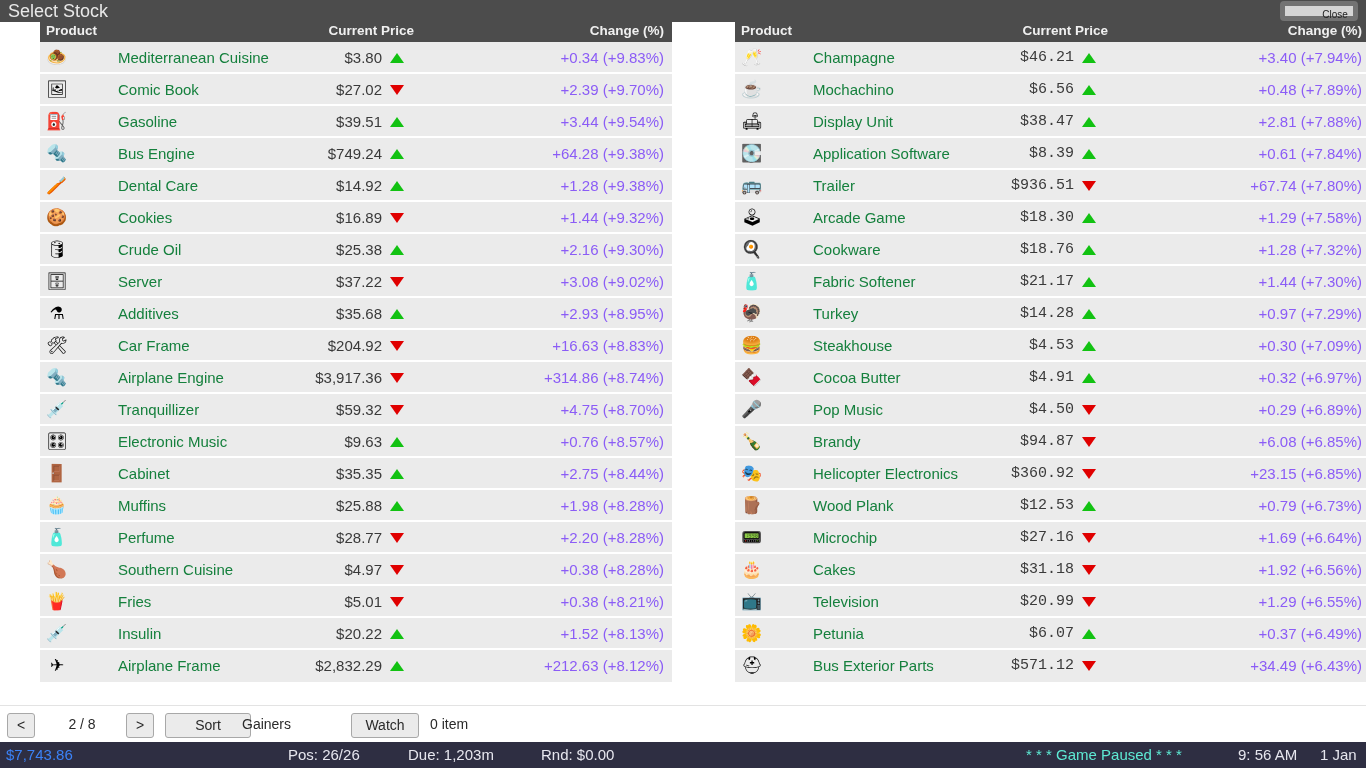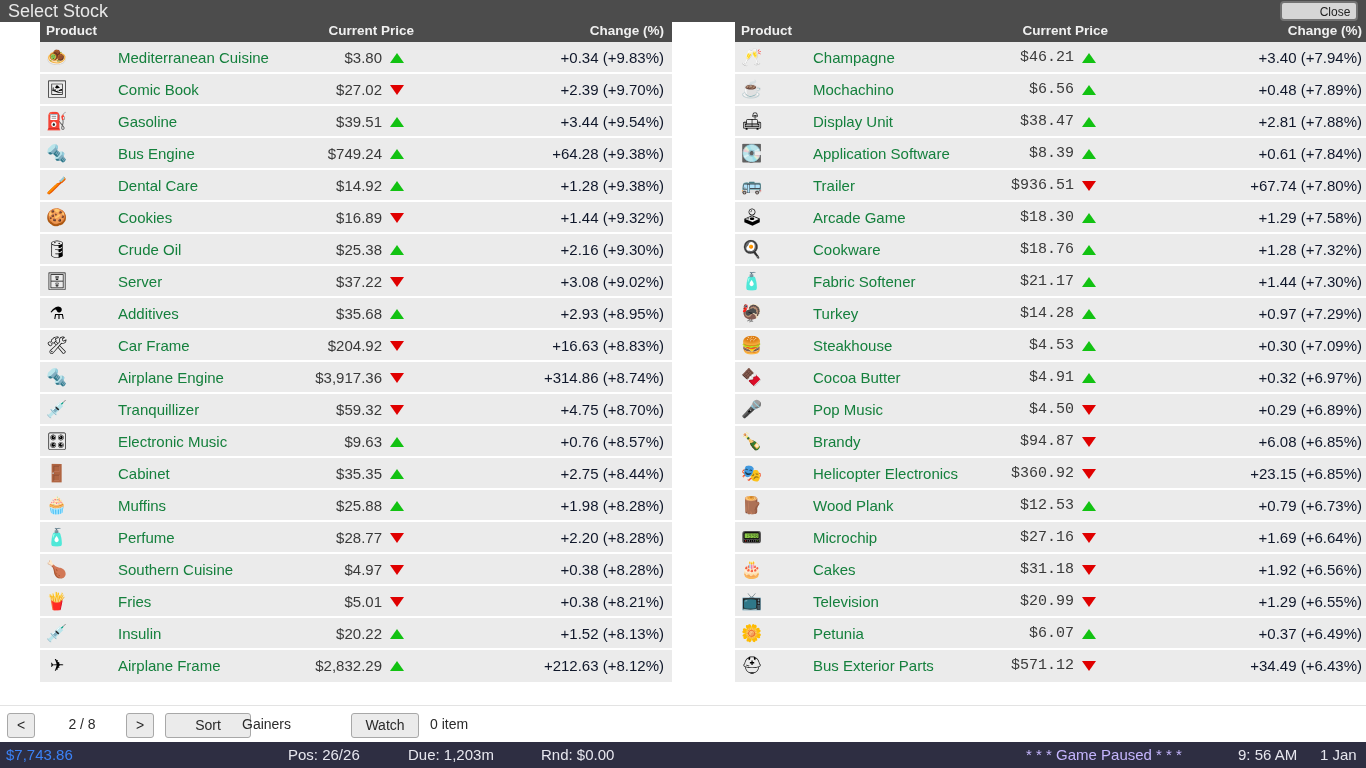--- a/index.html
+++ b/index.html
@@ -37,24 +37,24 @@
     line-height: 18px;
     white-space: nowrap;
   }
   .close-button {
     position: absolute;
     right: 8px;
     top: 1px;
     width: 78px;
     height: 20px;
     background: #d6d6d6;
-    border: 2px solid #737373;
+    border: 5px solid #737373;
     border-radius: 4px;
     color: #222222;
-    font-size: 12px;
+    font-size: 10px;
     line-height: 18px;
     text-align: center;
     cursor: pointer;
     padding-left: 32px;
   }
 
   
   .panel {
     position: absolute;
     top: 22px;
@@ -158,21 +158,21 @@
     border-right: 7px solid transparent;
     border-top: 10px solid #e00000;
   }
 
   .row-change {
     position: absolute;
     top: 5px;
     width: 230px;
     font-size: 15px;
     line-height: 22px;
-    color: #0f172a;
+    color: #8b5cf6;
     text-align: right;
     white-space: nowrap;
   }
   .panel-left  .row-change { right: 8px; }
   .panel-right .row-change { right: 4px; }
 
   
   .toolbar {
     position: absolute;
     left: 0;
@@ -227,21 +227,21 @@
     top: 3px;
     font-size: 15px;
     line-height: 20px;
     color: #e6e6ee;
     white-space: nowrap;
   }
   .sb-cash   { left: 6px;   color: #3b82f6; }
   .sb-pos    { left: 288px; }
   .sb-due    { left: 408px; }
   .sb-rnd    { left: 541px; }
-  .sb-paused { left: 1026px; color: #c4b5fd; }
+  .sb-paused { left: 1026px; color: #5eead4; }
   .sb-time   { left: 1238px; }
   .sb-date   { left: 1320px; }
 </style>
 </head>
 <body>
 
 <div id="app">
 
   <div class="topbar">
     <div class="topbar-title">Select Stock</div>

